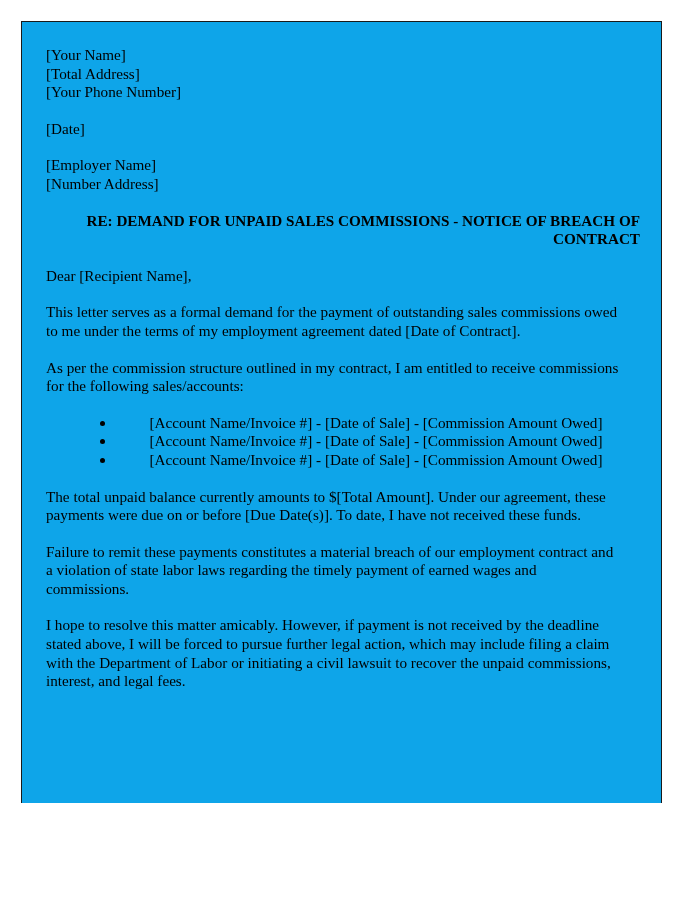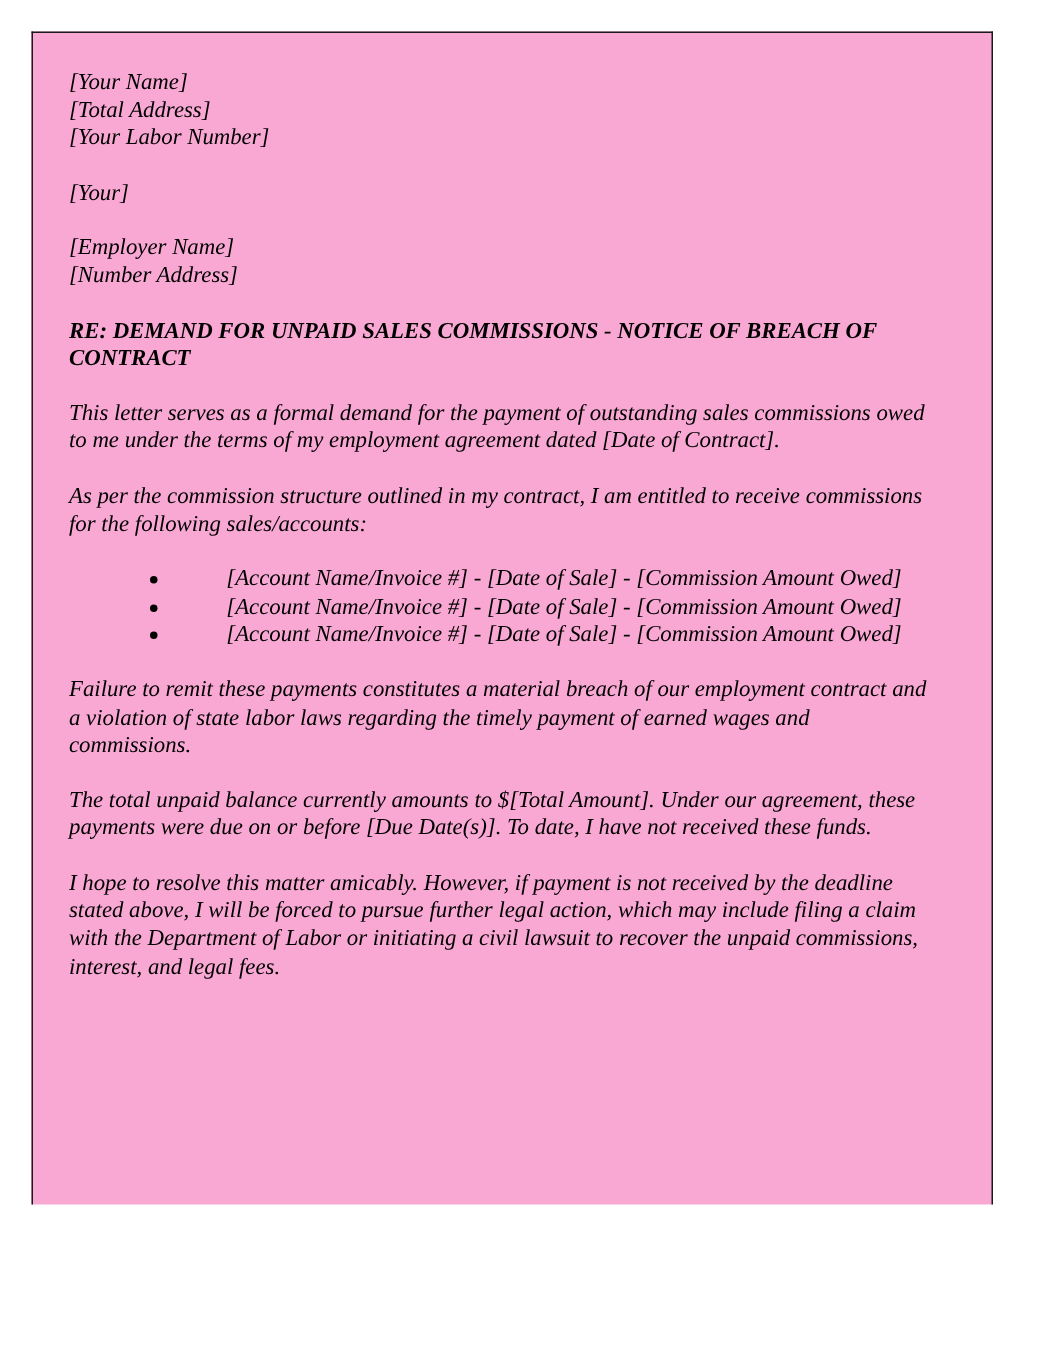--- a/index.html
+++ b/index.html
@@ -20,22 +20,21 @@
     position: absolute;
     left: 21px;
     top: 21px;
     width: 641px;
     height: 782px;
     border-left: 1.5px solid #1a1a1a;
     border-top: 1.5px solid #1a1a1a;
     border-right: 1.5px solid #1a1a1a;
     border-bottom: none;
     box-sizing: border-box;
-    background: #f9a8d4;
-    font-style: italic;
+    background: #0ea5e9;
   }
 
   .letter-body {
     position: absolute;
     left: 24px;
     top: 24px;
     width: 592px;
   }
 
   
@@ -49,20 +48,21 @@
   }
 
   
   .subject-heading {
     font-size: 15.2px;
     line-height: 18.6px;
     font-weight: bold;
     width: 594px;
     margin-top: 4px;
     margin-bottom: 18px;
+    text-align: right;
   }
 
   
   .para {
     font-size: 15.2px;
     line-height: 18.6px;
     width: 576px;
     margin-bottom: 18px;
     text-align: left;
   }
@@ -98,55 +98,56 @@
 </style>
 </head>
 <body>
 
 <div class="page-frame">
   <div class="letter-body">
 
     <div class="addr-block">
       <div class="addr-line">[Your Name]</div>
       <div class="addr-line">[Total Address]</div>
-      <div class="addr-line">[Your Labor Number]</div>
+      <div class="addr-line">[Your Phone Number]</div>
     </div>
 
     <div class="addr-block">
-      <div class="addr-line">[Your]</div>
+      <div class="addr-line">[Date]</div>
     </div>
 
     <div class="addr-block">
       <div class="addr-line">[Employer Name]</div>
       <div class="addr-line">[Number Address]</div>
     </div>
 
     <div class="subject-heading">RE: DEMAND FOR UNPAID SALES COMMISSIONS - NOTICE OF BREACH OF CONTRACT</div>
 
+    <div class="para salutation">Dear [Recipient Name],</div>
 
     <div class="para">This letter serves as a formal demand for the payment of outstanding sales commissions owed to me under the terms of my employment agreement dated [Date of Contract].</div>
 
     <div class="para">As per the commission structure outlined in my contract, I am entitled to receive commissions for the following sales/accounts:</div>
 
     <ul class="bullet-list">
       <li>
         <span class="bullet-dot"></span>
         <span>[Account Name/Invoice #] - [Date of Sale] - [Commission Amount Owed]</span>
       </li>
       <li>
         <span class="bullet-dot"></span>
         <span>[Account Name/Invoice #] - [Date of Sale] - [Commission Amount Owed]</span>
       </li>
       <li>
         <span class="bullet-dot"></span>
         <span>[Account Name/Invoice #] - [Date of Sale] - [Commission Amount Owed]</span>
       </li>
     </ul>
 
+    <div class="para">The total unpaid balance currently amounts to $[Total Amount]. Under our agreement, these payments were due on or before [Due Date(s)]. To date, I have not received these funds.</div>
+
     <div class="para">Failure to remit these payments constitutes a material breach of our employment contract and a violation of state labor laws regarding the timely payment of earned wages and commissions.</div>
-
-    <div class="para">The total unpaid balance currently amounts to $[Total Amount]. Under our agreement, these payments were due on or before [Due Date(s)]. To date, I have not received these funds.</div>
 
 
     <div class="para">I hope to resolve this matter amicably. However, if payment is not received by the deadline stated above, I will be forced to pursue further legal action, which may include filing a claim with the Department of Labor or initiating a civil lawsuit to recover the unpaid commissions, interest, and legal fees.</div>
 
   </div>
 </div>
 
 </body></html>

